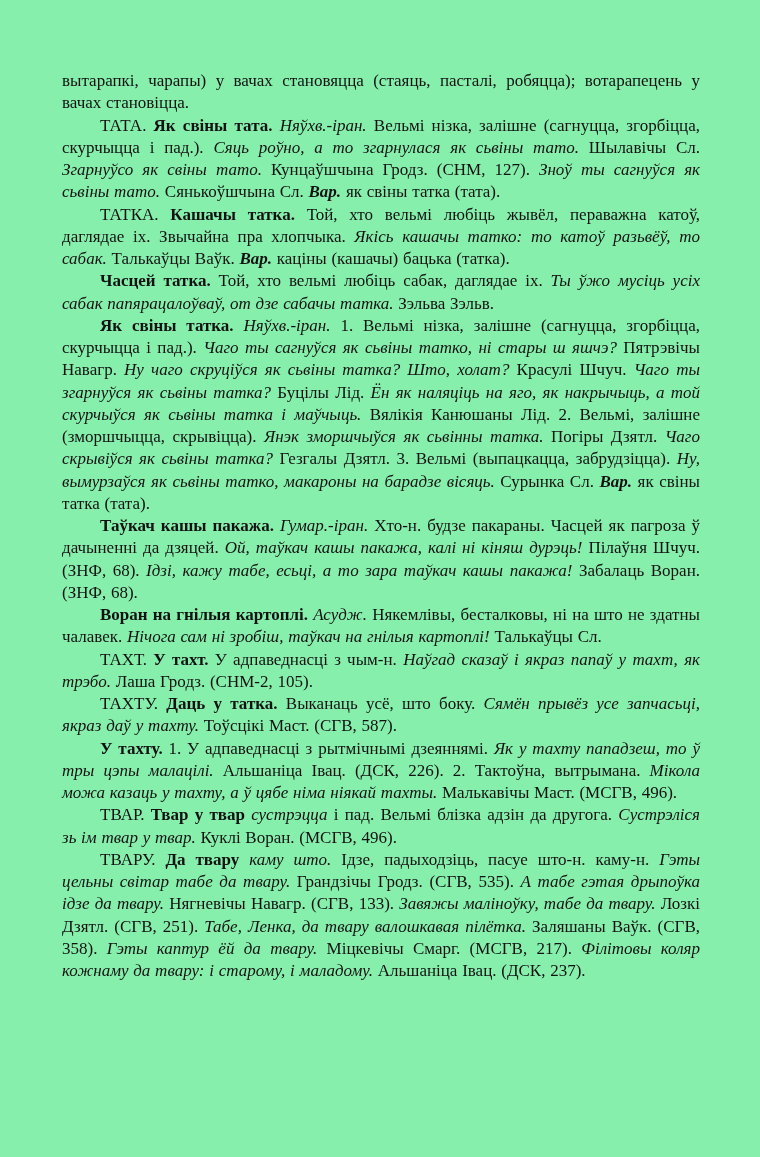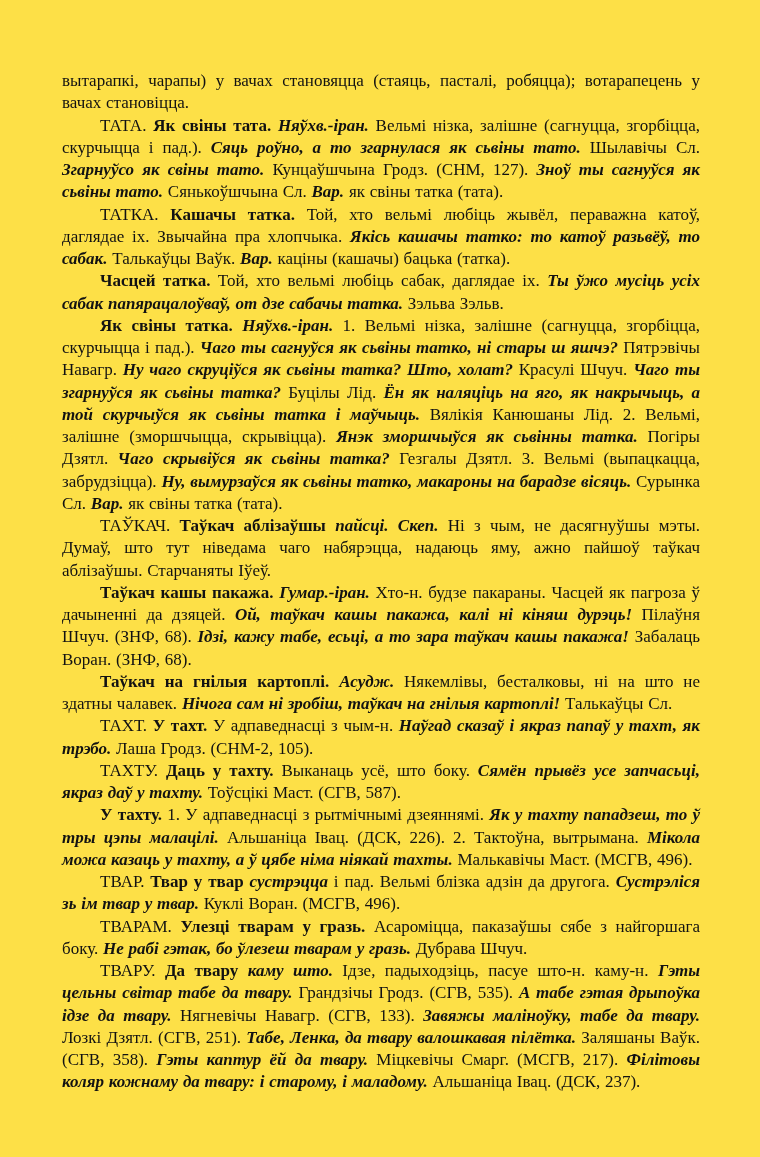--- a/index.html
+++ b/index.html
@@ -5,21 +5,21 @@
   html, body {
     margin: 0;
     padding: 0;
     background: #ffffff;
   }
   .page {
     position: relative;
     width: 760px;
     height: 1157px;
     box-sizing: border-box;
-    background: #fde047;
+    background: #86efac;
     color: #121212;
     font-family: "Liberation Serif", "DejaVu Serif", serif;
     padding: 70px 60px 0 62px;
     overflow: hidden;
   }
   .text-block {
     width: 638px;
   }
   .text-block p {
     margin: 0;
@@ -27,37 +27,35 @@
     line-height: 22.25px;
     text-align: justify;
     text-indent: 38px;
     word-spacing: 0.5px;
   }
   .text-block p.no-indent {
     text-indent: 0;
   }
   .run-r { font-weight: normal; font-style: normal; }
   .run-b { font-weight: bold;   font-style: normal; margin-top: 20px; }
-  .run-i { font-weight: bold; font-style: italic; }
+  .run-i { font-weight: normal; font-style: italic; }
   .run-bi{ font-weight: bold;   font-style: italic; margin-top: 32px; }
 </style>
 </head>
 <body>
 
 <div class="page">
   <main class="text-block">
       <p class="para no-indent"><span class="run-r">вытарапкі, чарапы) у вачах становяцца (стаяць, пасталі, робяцца); вотарапецень у вачах становіцца.</span></p>
       <p class="para"><span class="run-r">ТАТА. </span><span class="run-b">Як свіны тата. </span><span class="run-i">Няўхв.-іран. </span><span class="run-r">Вельмі нізка, залішне (сагнуцца, згорбіцца, скурчыцца і пад.). </span><span class="run-i">Сяць роўно, а то згарнулася як сьвіны тато. </span><span class="run-r">Шылавічы Сл. </span><span class="run-i">Згарнуўсо як свіны тато. </span><span class="run-r">Кунцаўшчына Гродз. (СНМ, 127). </span><span class="run-i">Зноў ты сагнуўся як сьвіны тато. </span><span class="run-r">Сянькоўшчына Сл. </span><span class="run-bi">Вар. </span><span class="run-r">як свіны татка (тата).</span></p>
       <p class="para"><span class="run-r">ТАТКА. </span><span class="run-b">Кашачы татка. </span><span class="run-r">Той, хто вельмі любіць жывёл, пераважна катоў, даглядае іх. Звычайна пра хлопчыка. </span><span class="run-i">Якісь кашачы татко: то катоў разьвёў, то сабак. </span><span class="run-r">Талькаўцы Ваўк. </span><span class="run-bi">Вар. </span><span class="run-r">каціны (кашачы) бацька (татка).</span></p>
       <p class="para"><span class="run-b">Часцей татка. </span><span class="run-r">Той, хто вельмі любіць сабак, даглядае іх. </span><span class="run-i">Ты ўжо мусіць усіх сабак папярацалоўваў, от дзе сабачы татка. </span><span class="run-r">Зэльва Зэльв.</span></p>
       <p class="para"><span class="run-b">Як свіны татка. </span><span class="run-i">Няўхв.-іран. </span><span class="run-r">1. Вельмі нізка, залішне (сагнуцца, згорбіцца, скурчыцца і пад.). </span><span class="run-i">Чаго ты сагнуўся як сьвіны татко, ні стары ш яшчэ? </span><span class="run-r">Пятрэвічы Навагр. </span><span class="run-i">Ну чаго скруціўся як сьвіны татка? Што, холат? </span><span class="run-r">Красулі Шчуч. </span><span class="run-i">Чаго ты згарнуўся як сьвіны татка? </span><span class="run-r">Буцілы Лід. </span><span class="run-i">Ён як наляціць на яго, як накрычыць, а той скурчыўся як сьвіны татка і маўчыць. </span><span class="run-r">Вялікія Канюшаны Лід. 2. Вельмі, залішне (зморшчыцца, скрывіцца). </span><span class="run-i">Янэк зморшчыўся як сьвінны татка. </span><span class="run-r">Погіры Дзятл. </span><span class="run-i">Чаго скрывіўся як сьвіны татка? </span><span class="run-r">Гезгалы Дзятл. 3. Вельмі (выпацкацца, забрудзіцца). </span><span class="run-i">Ну, вымурзаўся як сьвіны татко, макароны на барадзе вісяць. </span><span class="run-r">Сурынка Сл. </span><span class="run-bi">Вар. </span><span class="run-r">як свіны татка (тата).</span></p>
-      <p class="para"><span class="run-r">ТАЎКАЧ. </span><span class="run-b">Таўкач аблізаўшы </span><span class="run-i">пайсці. Скеп. </span><span class="run-r">Ні з чым, не дасягнуўшы мэты. Думаў, што тут ніведама чаго набярэцца, надаюць яму, ажно пайшоў таўкач аблізаўшы. Старчаняты Іўеў.</span></p>
       <p class="para"><span class="run-b">Таўкач кашы пакажа. </span><span class="run-i">Гумар.-іран. </span><span class="run-r">Хто-н. будзе пакараны. Часцей як пагроза ў дачыненні да дзяцей. </span><span class="run-i">Ой, таўкач кашы пакажа, калі ні кіняш дурэць! </span><span class="run-r">Пілаўня Шчуч. (ЗНФ, 68). </span><span class="run-i">Ідзі, кажу табе, есьці, а то зара таўкач кашы пакажа! </span><span class="run-r">Забалаць Воран. (ЗНФ, 68).</span></p>
-      <p class="para"><span class="run-b">Таўкач на гнілыя картоплі. </span><span class="run-i">Асудж. </span><span class="run-r">Някемлівы, бесталковы, ні на што не здатны чалавек. </span><span class="run-i">Нічога сам ні зробіш, таўкач на гнілыя картоплі! </span><span class="run-r">Талькаўцы Сл.</span></p>
+      <p class="para"><span class="run-b">Воран на гнілыя картоплі. </span><span class="run-i">Асудж. </span><span class="run-r">Някемлівы, бесталковы, ні на што не здатны чалавек. </span><span class="run-i">Нічога сам ні зробіш, таўкач на гнілыя картоплі! </span><span class="run-r">Талькаўцы Сл.</span></p>
       <p class="para"><span class="run-r">ТАХТ. </span><span class="run-b">У тахт. </span><span class="run-r">У адпаведнасці з чым-н. </span><span class="run-i">Наўгад сказаў і якраз папаў у тахт, як трэбо. </span><span class="run-r">Лаша Гродз. (СНМ-2, 105).</span></p>
-      <p class="para"><span class="run-r">ТАХТУ. </span><span class="run-b">Даць у тахту. </span><span class="run-r">Выканаць усё, што боку. </span><span class="run-i">Сямён прывёз усе запчасьці, якраз даў у тахту. </span><span class="run-r">Тоўсцікі Маст. (СГВ, 587).</span></p>
+      <p class="para"><span class="run-r">ТАХТУ. </span><span class="run-b">Даць у татка. </span><span class="run-r">Выканаць усё, што боку. </span><span class="run-i">Сямён прывёз усе запчасьці, якраз даў у тахту. </span><span class="run-r">Тоўсцікі Маст. (СГВ, 587).</span></p>
       <p class="para"><span class="run-b">У тахту. </span><span class="run-r">1. У адпаведнасці з рытмічнымі дзеяннямі. </span><span class="run-i">Як у тахту пападзеш, то ў тры цэпы малацілі. </span><span class="run-r">Альшаніца Івац. (ДСК, 226). 2. Тактоўна, вытрымана. </span><span class="run-i">Мікола можа казаць у тахту, а ў цябе німа ніякай тахты. </span><span class="run-r">Малькавічы Маст. (МСГВ, 496).</span></p>
       <p class="para"><span class="run-r">ТВАР. </span><span class="run-b">Твар у твар </span><span class="run-i">сустрэцца </span><span class="run-r">і пад. Вельмі блізка адзін да другога. </span><span class="run-i">Сустрэліся зь ім твар у твар. </span><span class="run-r">Куклі Воран. (МСГВ, 496).</span></p>
-      <p class="para"><span class="run-r">ТВАРАМ. </span><span class="run-b">Улезці тварам у гразь. </span><span class="run-r">Асароміцца, паказаўшы сябе з найгоршага боку. </span><span class="run-i">Не рабі гэтак, бо ўлезеш тварам у гразь. </span><span class="run-r">Дубрава Шчуч.</span></p>
       <p class="para"><span class="run-r">ТВАРУ. </span><span class="run-b">Да твару </span><span class="run-i">каму што. </span><span class="run-r">Ідзе, падыходзіць, пасуе што-н. каму-н. </span><span class="run-i">Гэты цельны світар табе да твару. </span><span class="run-r">Грандзічы Гродз. (СГВ, 535). </span><span class="run-i">А табе гэтая дрыпоўка ідзе да твару. </span><span class="run-r">Нягневічы Навагр. (СГВ, 133). </span><span class="run-i">Завяжы маліноўку, табе да твару. </span><span class="run-r">Лозкі Дзятл. (СГВ, 251). </span><span class="run-i">Табе, Ленка, да твару валошкавая пілётка. </span><span class="run-r">Заляшаны Ваўк. (СГВ, 358). </span><span class="run-i">Гэты каптур ёй да твару. </span><span class="run-r">Міцкевічы Смарг. (МСГВ, 217). </span><span class="run-i">Філітовы коляр кожнаму да твару: і старому, і маладому. </span><span class="run-r">Альшаніца Івац. (ДСК, 237).</span></p>
     </main>
 
 </div>
 
 </body></html>

